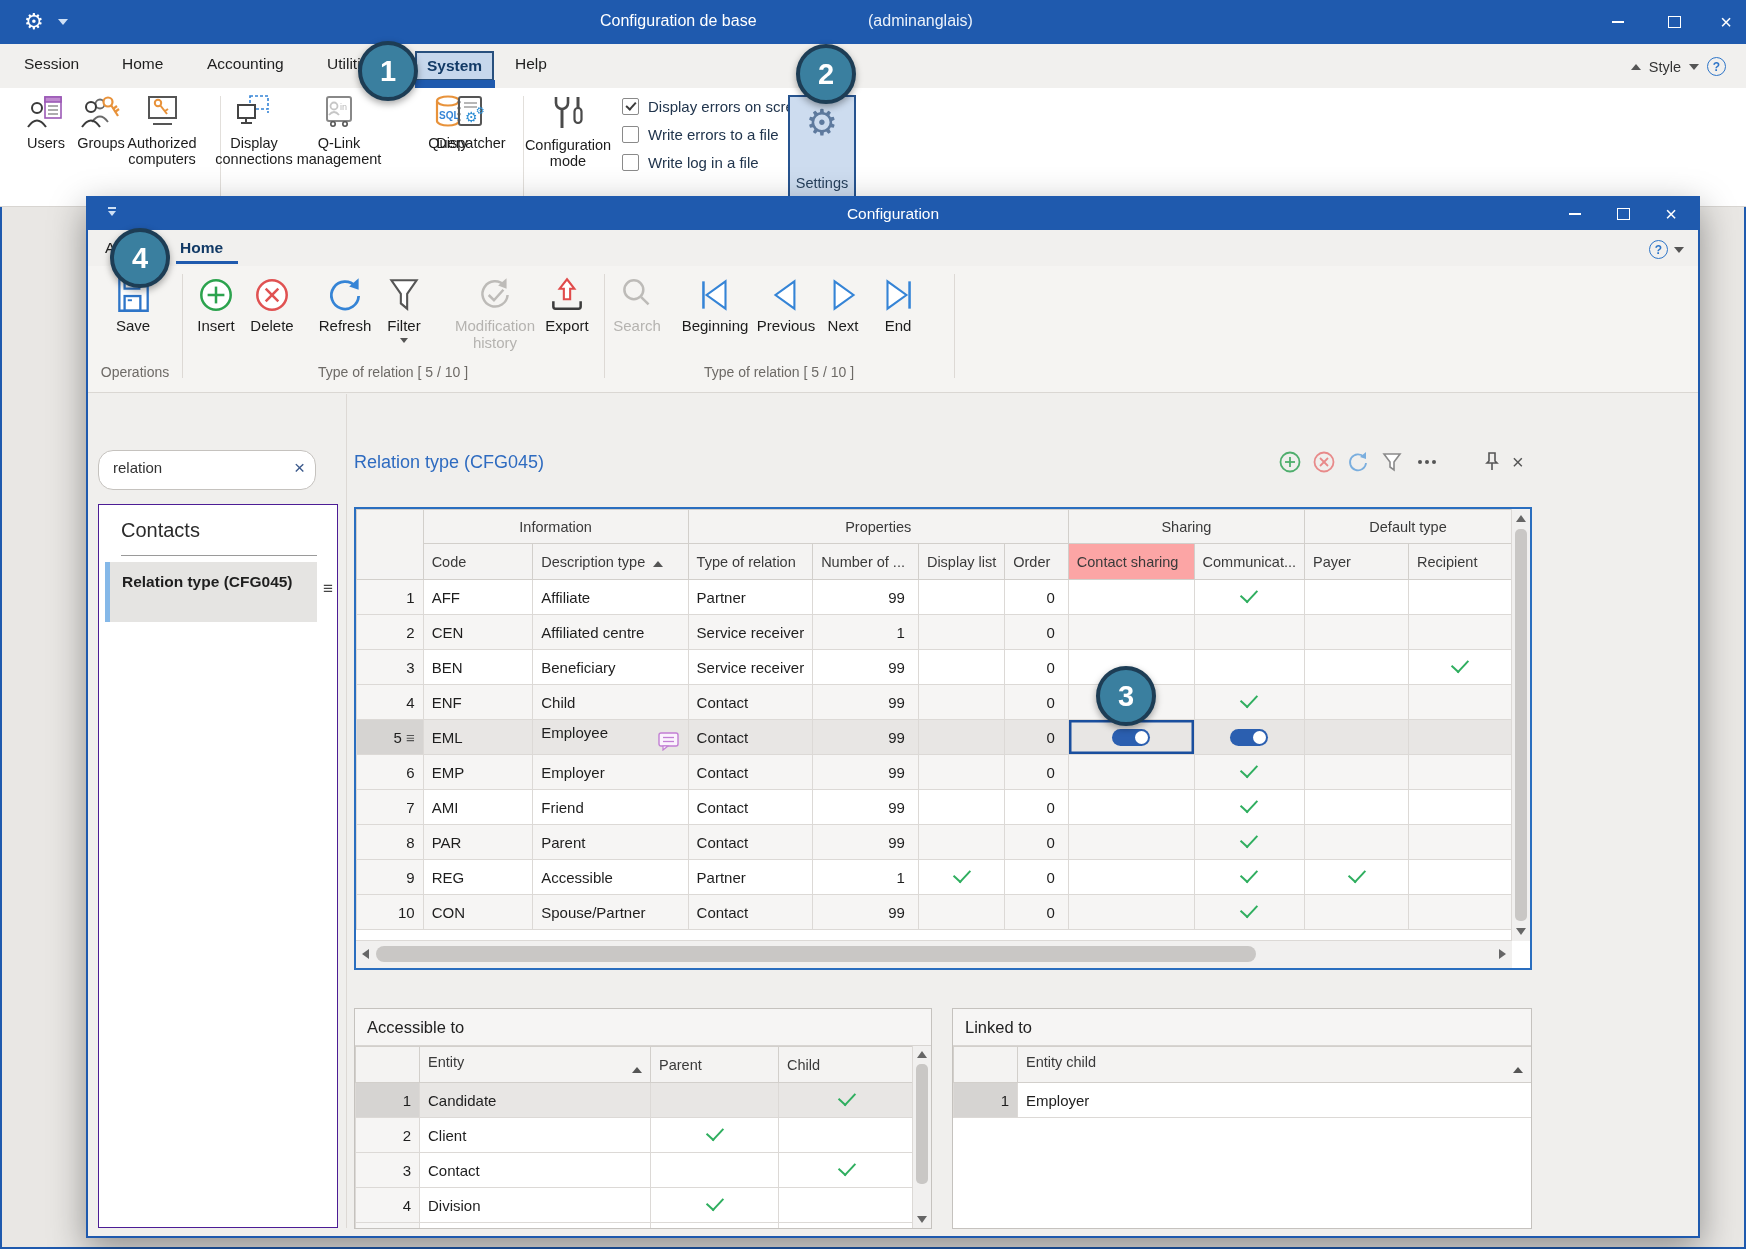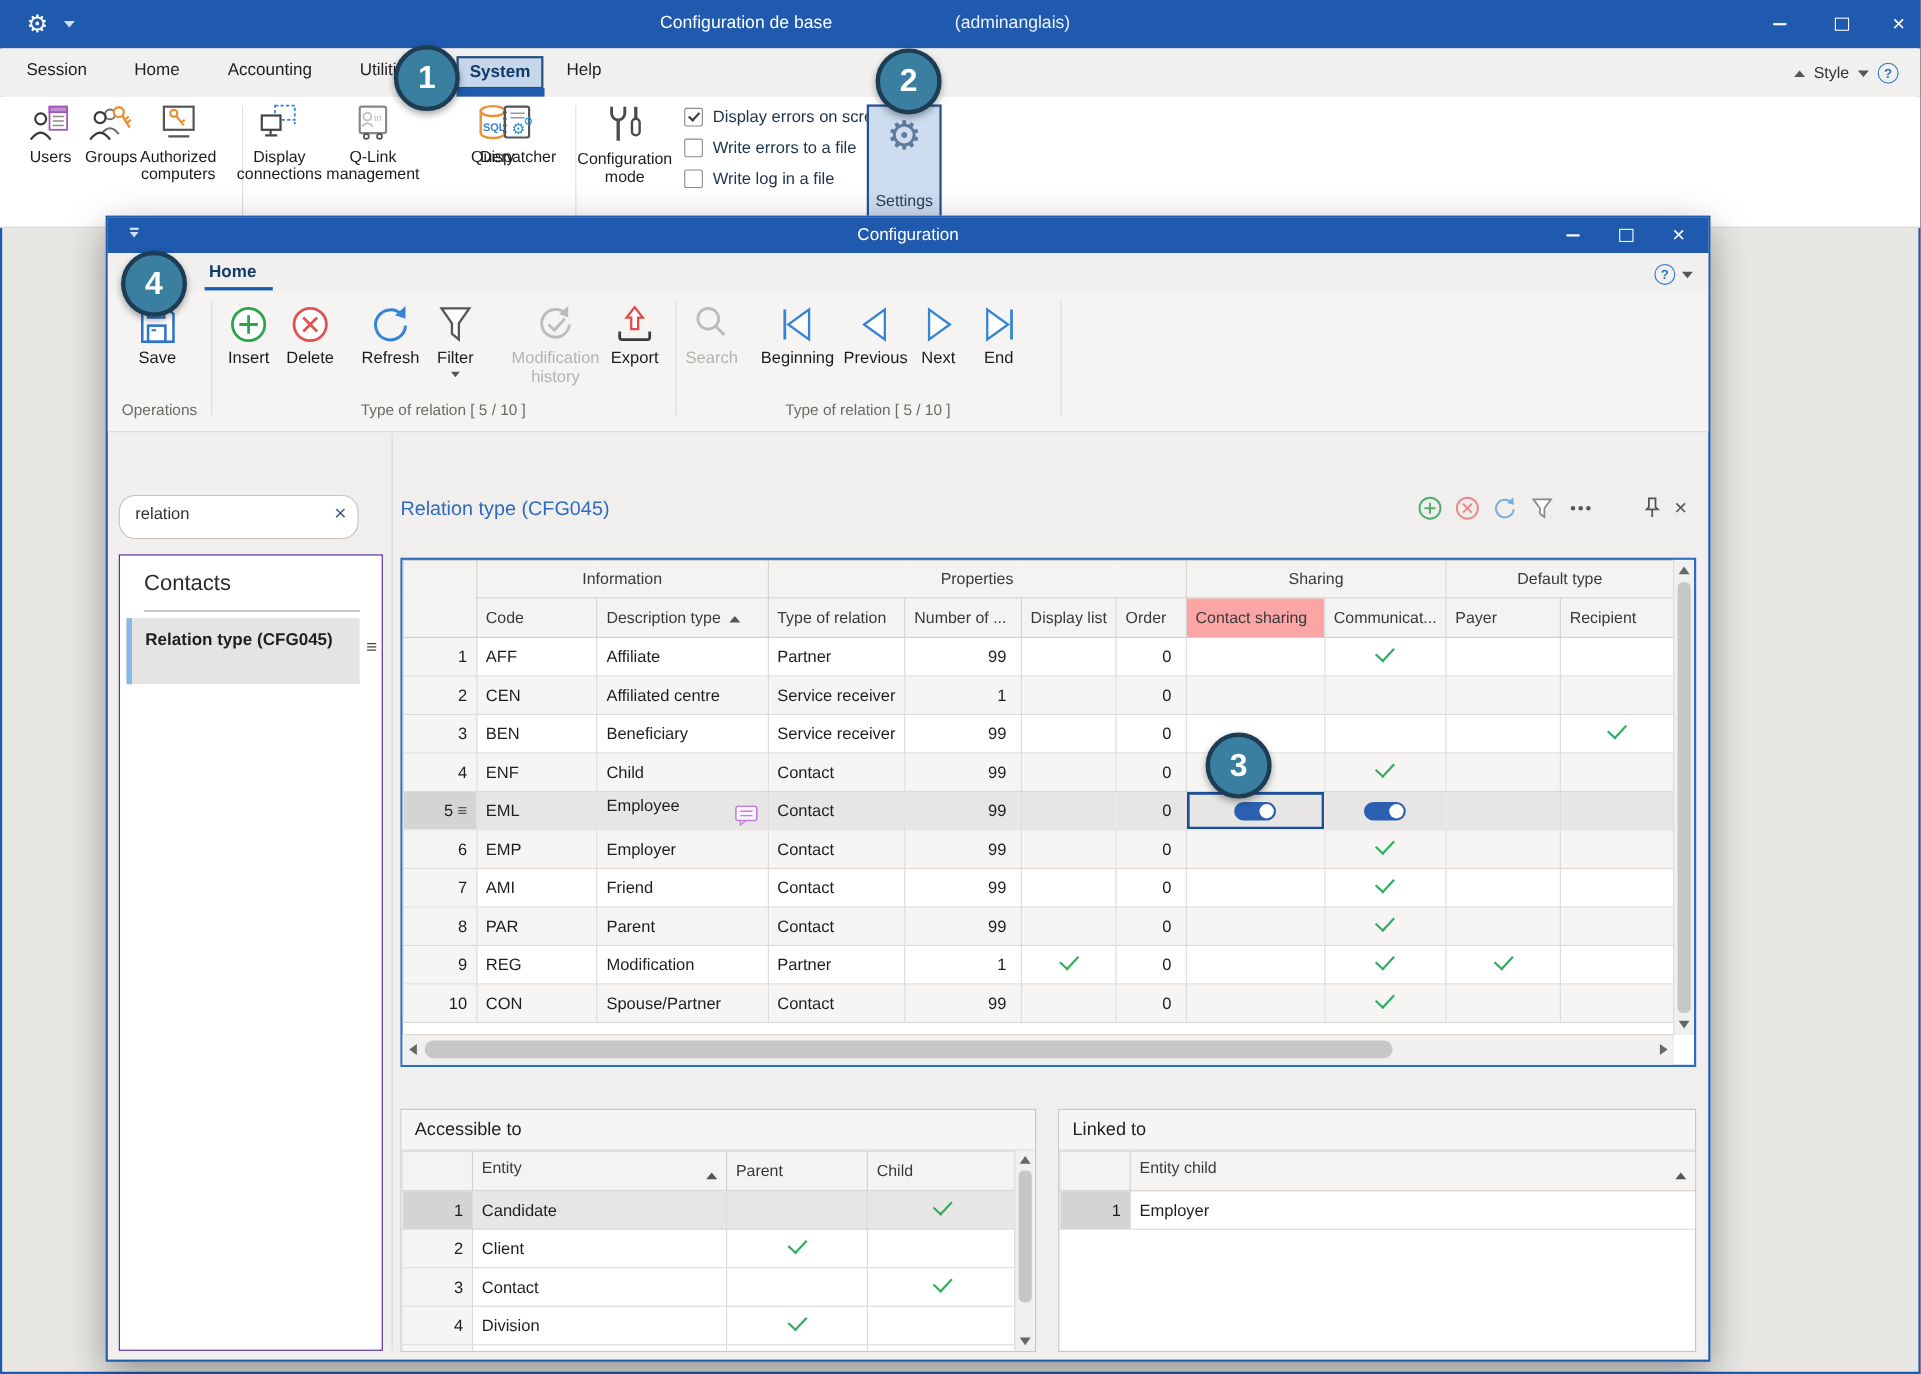--- a/index.html
+++ b/index.html
@@ -32,21 +32,21 @@
   .cbrow{position:absolute;left:622px;display:flex;align-items:center;gap:9px;}
   .cbbox{width:15px;height:15px;border:1.5px solid #8a8a8a;border-radius:2px;background:#fff;position:relative;}
   .cbbox.on::after{content:"";position:absolute;left:3px;top:3px;width:8px;height:4px;border-left:2px solid #3c3c3c;border-bottom:2px solid #3c3c3c;transform:rotate(-48deg);}
   .cblbl{font-size:15px;color:#21354d;}
   .settingsbox{position:absolute;left:788px;top:7px;width:68px;height:104px;background:#cddcef;border:2px solid #26538f;display:flex;flex-direction:column;align-items:center;justify-content:space-between;padding:8px 0 6px;box-sizing:border-box;}
   .settingsbox .gear{font-size:36px;color:#5e7a9e;line-height:1;}
   .settingsbox .lbl{font-size:14.5px;color:#27405c;}
   
   .badge{position:absolute;width:52px;height:52px;border-radius:50%;background:#3a7f9f;border:4px solid #1d3d55;color:#fff;font-size:29px;font-weight:bold;display:flex;align-items:center;justify-content:center;z-index:60;box-shadow:0 3px 7px rgba(0,0,0,.35);}
   
-  .cw{position:absolute;left:86px;top:196px;width:1459px;height:1042px;background:#f0efed;border:2px solid #1f5aae;box-sizing:border-box;z-index:10;box-shadow:0 12px 34px rgba(0,0,0,.38);margin-left:10px;}
+  .cw{position:absolute;left:86px;top:196px;width:1614px;height:1042px;background:#f0efed;border:2px solid #1f5aae;box-sizing:border-box;z-index:10;box-shadow:0 12px 34px rgba(0,0,0,.38);}
   .cw-tb{position:absolute;left:0;top:0;right:0;height:32px;background:#1f5aae;color:#fff;}
   .cw-tb .ttl{position:absolute;left:0;right:0;top:7px;text-align:center;font-size:15.5px;}
   .cw-pin{position:absolute;left:20px;top:9px;display:flex;flex-direction:column;align-items:center;gap:2px;}
   .cw-pin .bar{width:8px;height:2px;background:#cfe0f5;}
   .cw-pin .tri{width:0;height:0;border-left:4px solid transparent;border-right:4px solid transparent;border-top:5px solid #cfe0f5;}
   .cw .winbtn{height:32px;width:46px;}
   .cw-tabs{position:absolute;left:0;top:32px;right:0;height:36px;background:#f1f0ee;}
   .cwtab{position:absolute;top:9px;font-size:15.5px;color:#222;}
   .cwtab.active{font-weight:bold;color:#123a66;}
   .cw-underline{position:absolute;left:88px;top:63px;width:62px;height:3px;background:#1f5aae;}
@@ -572,21 +572,21 @@
                 <td class="c"></td>
                 <td class="r">0</td>
                 <td class="c"></td>
                 <td class="c"><span class="ck"></span></td>
                 <td class="c"></td>
                 <td class="c"></td>
               </tr>
               <tr class="odd">
                 <td class="numcell">9</td>
                 <td>REG</td>
-                <td>Modification</td>
+                <td>Accessible</td>
                 <td>Partner</td>
                 <td class="r">1</td>
                 <td class="c"><span class="ck"></span></td>
                 <td class="r">0</td>
                 <td class="c"></td>
                 <td class="c"><span class="ck"></span></td>
                 <td class="c"><span class="ck"></span></td>
                 <td class="c"></td>
               </tr>
               <tr class="even">

